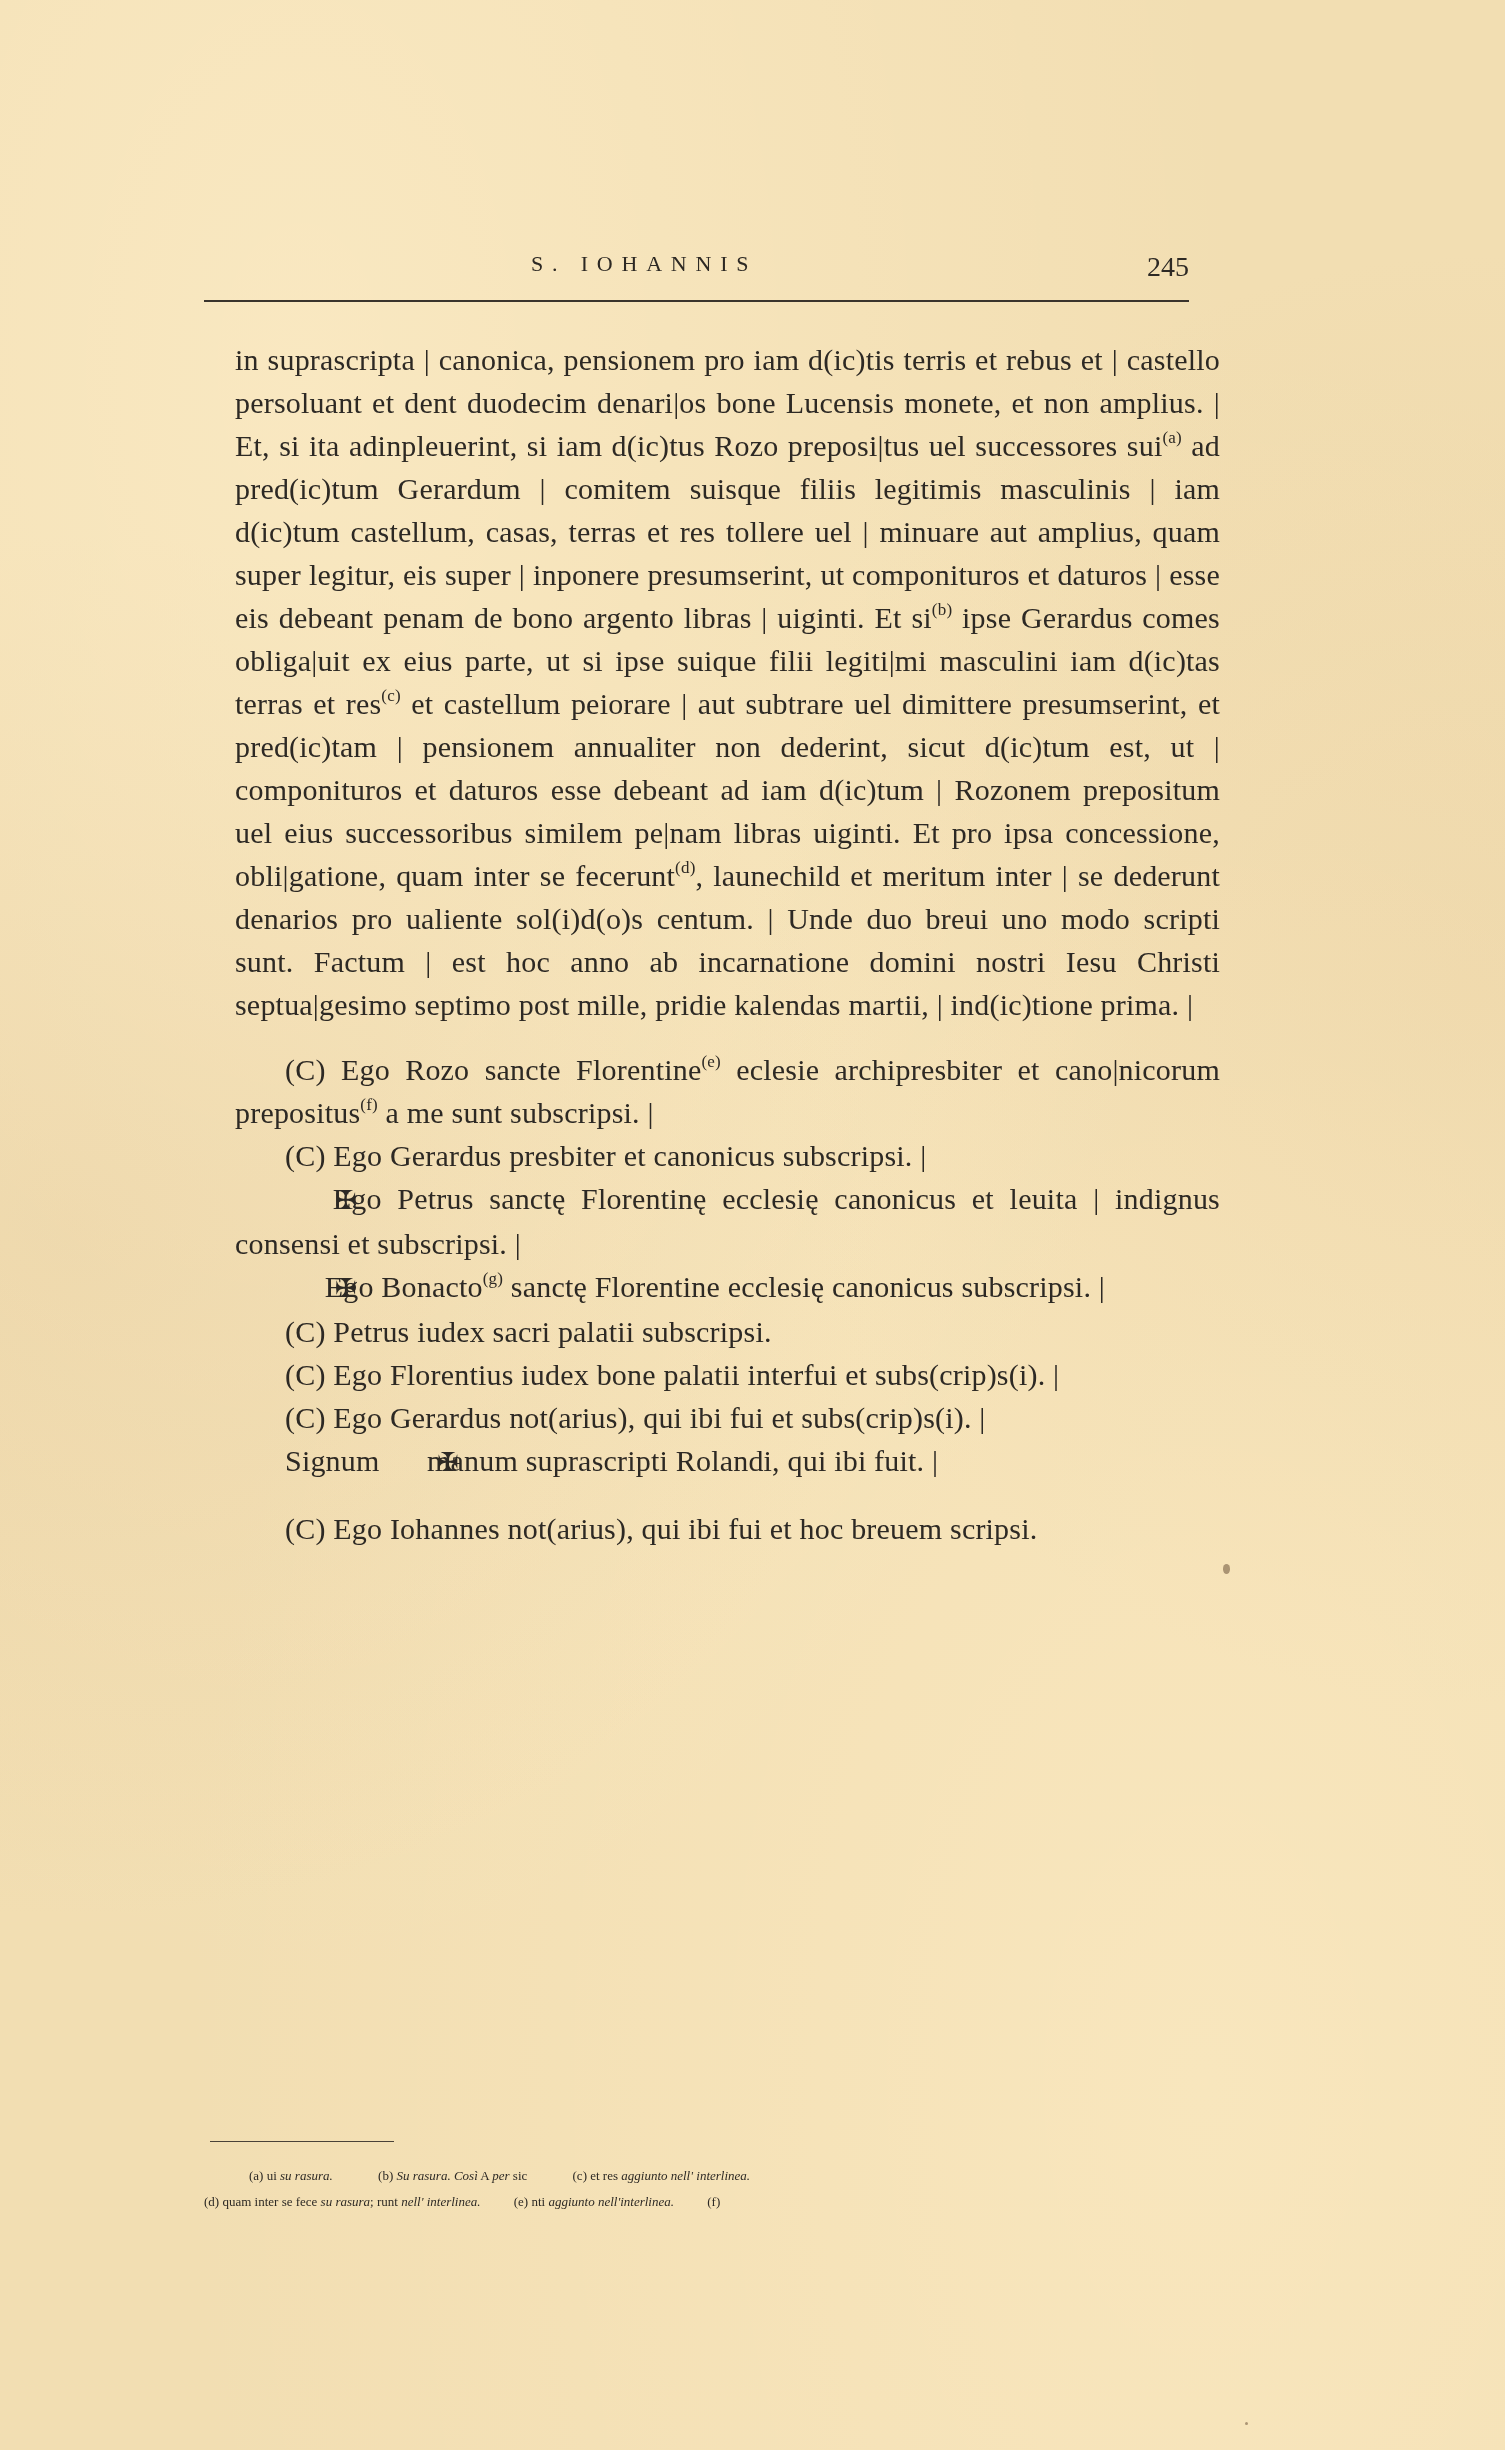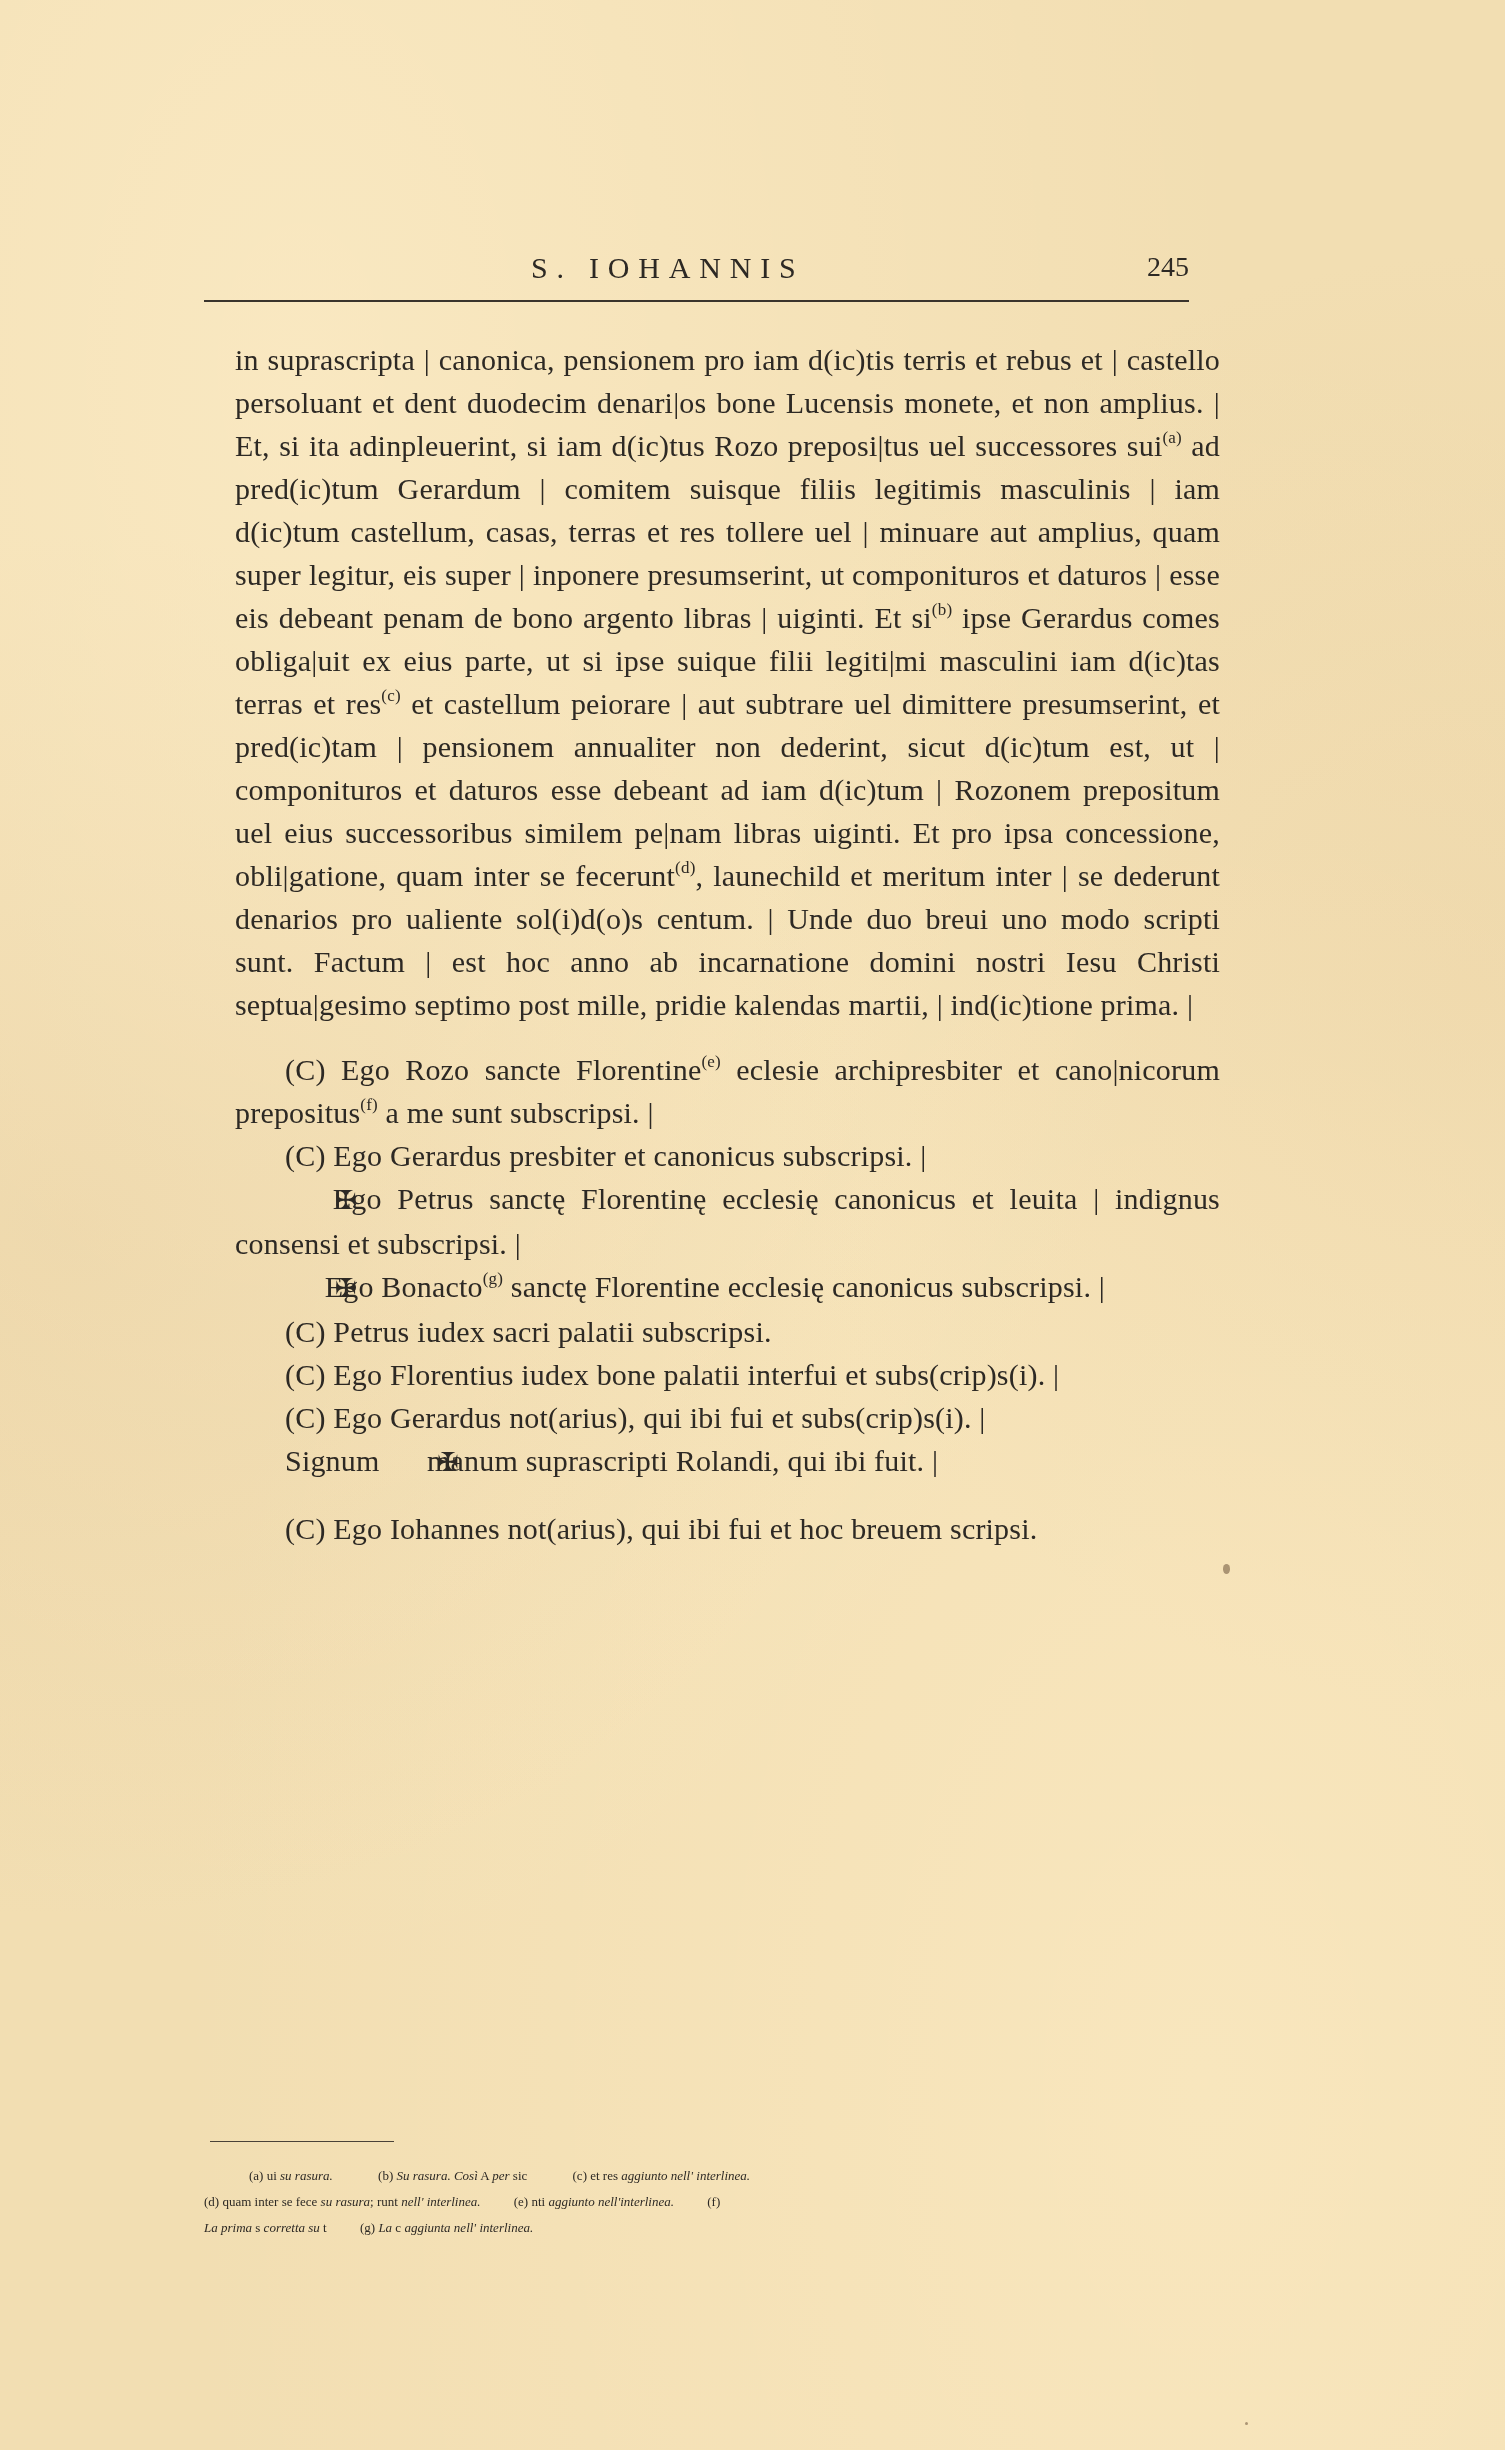--- a/index.html
+++ b/index.html
@@ -24,21 +24,21 @@
       width: 985px;
     }
     .running-head {
       position: relative;
       height: 58px;
     }
     .running-title {
       position: absolute;
       left: 327px;
       top: 11.2px;
-      font-size: 30px;
+      font-size: 22px;
       letter-spacing: 8.8px;
       font-family: "Liberation Serif", serif;
     }
     .page-number {
       position: absolute;
       right: 0;
       top: 11.2px;
       font-size: 28px;
       font-family: "Liberation Serif", serif;
     }
@@ -146,22 +146,18 @@
     <p class="fn-line-1">
       <span class="fn"><span>(a)</span> <span>ui</span> <em>su rasura.</em></span><span class="sp-l"></span>
       <span class="fn"><span>(b)</span> <em>Su rasura. Così</em> <span>A</span> <em>per</em> <span>sic</span></span><span class="sp-l"></span>
       <span class="fn"><span>(c)</span> <span>et res</span> <em>aggiunto nell' interlinea.</em></span>
     </p>
     <p>
       <span class="fn"><span>(d)</span> <span>quam inter se fece</span> <em>su rasura</em><span>; runt</span> <em>nell' interlinea.</em></span><span class="sp-m"></span>
       <span class="fn"><span>(e)</span> <span>nti</span> <em>aggiunto nell'interlinea.</em></span><span class="sp-m"></span>
       <span><span>(f)</span></span>
     </p>
-    <p>
-      <span class="fn"><em>La prima</em> <span>s</span> <em>corretta su</em> <span>t</span></span><span class="sp-m"></span>
-      <span class="fn"><span>(g)</span> <em>La</em> <span>c</span> <em>aggiunta nell' interlinea.</em></span>
-    </p>
   </div>
 </div>
 
 <div class="speck" style="left:1223px; top:1564px; width:7.2px; height:9.6px;"></div>
 <div class="speck" style="left:1245px; top:2422px; width:3.2px; height:3.2px;"></div>
 
 
 </body></html>

